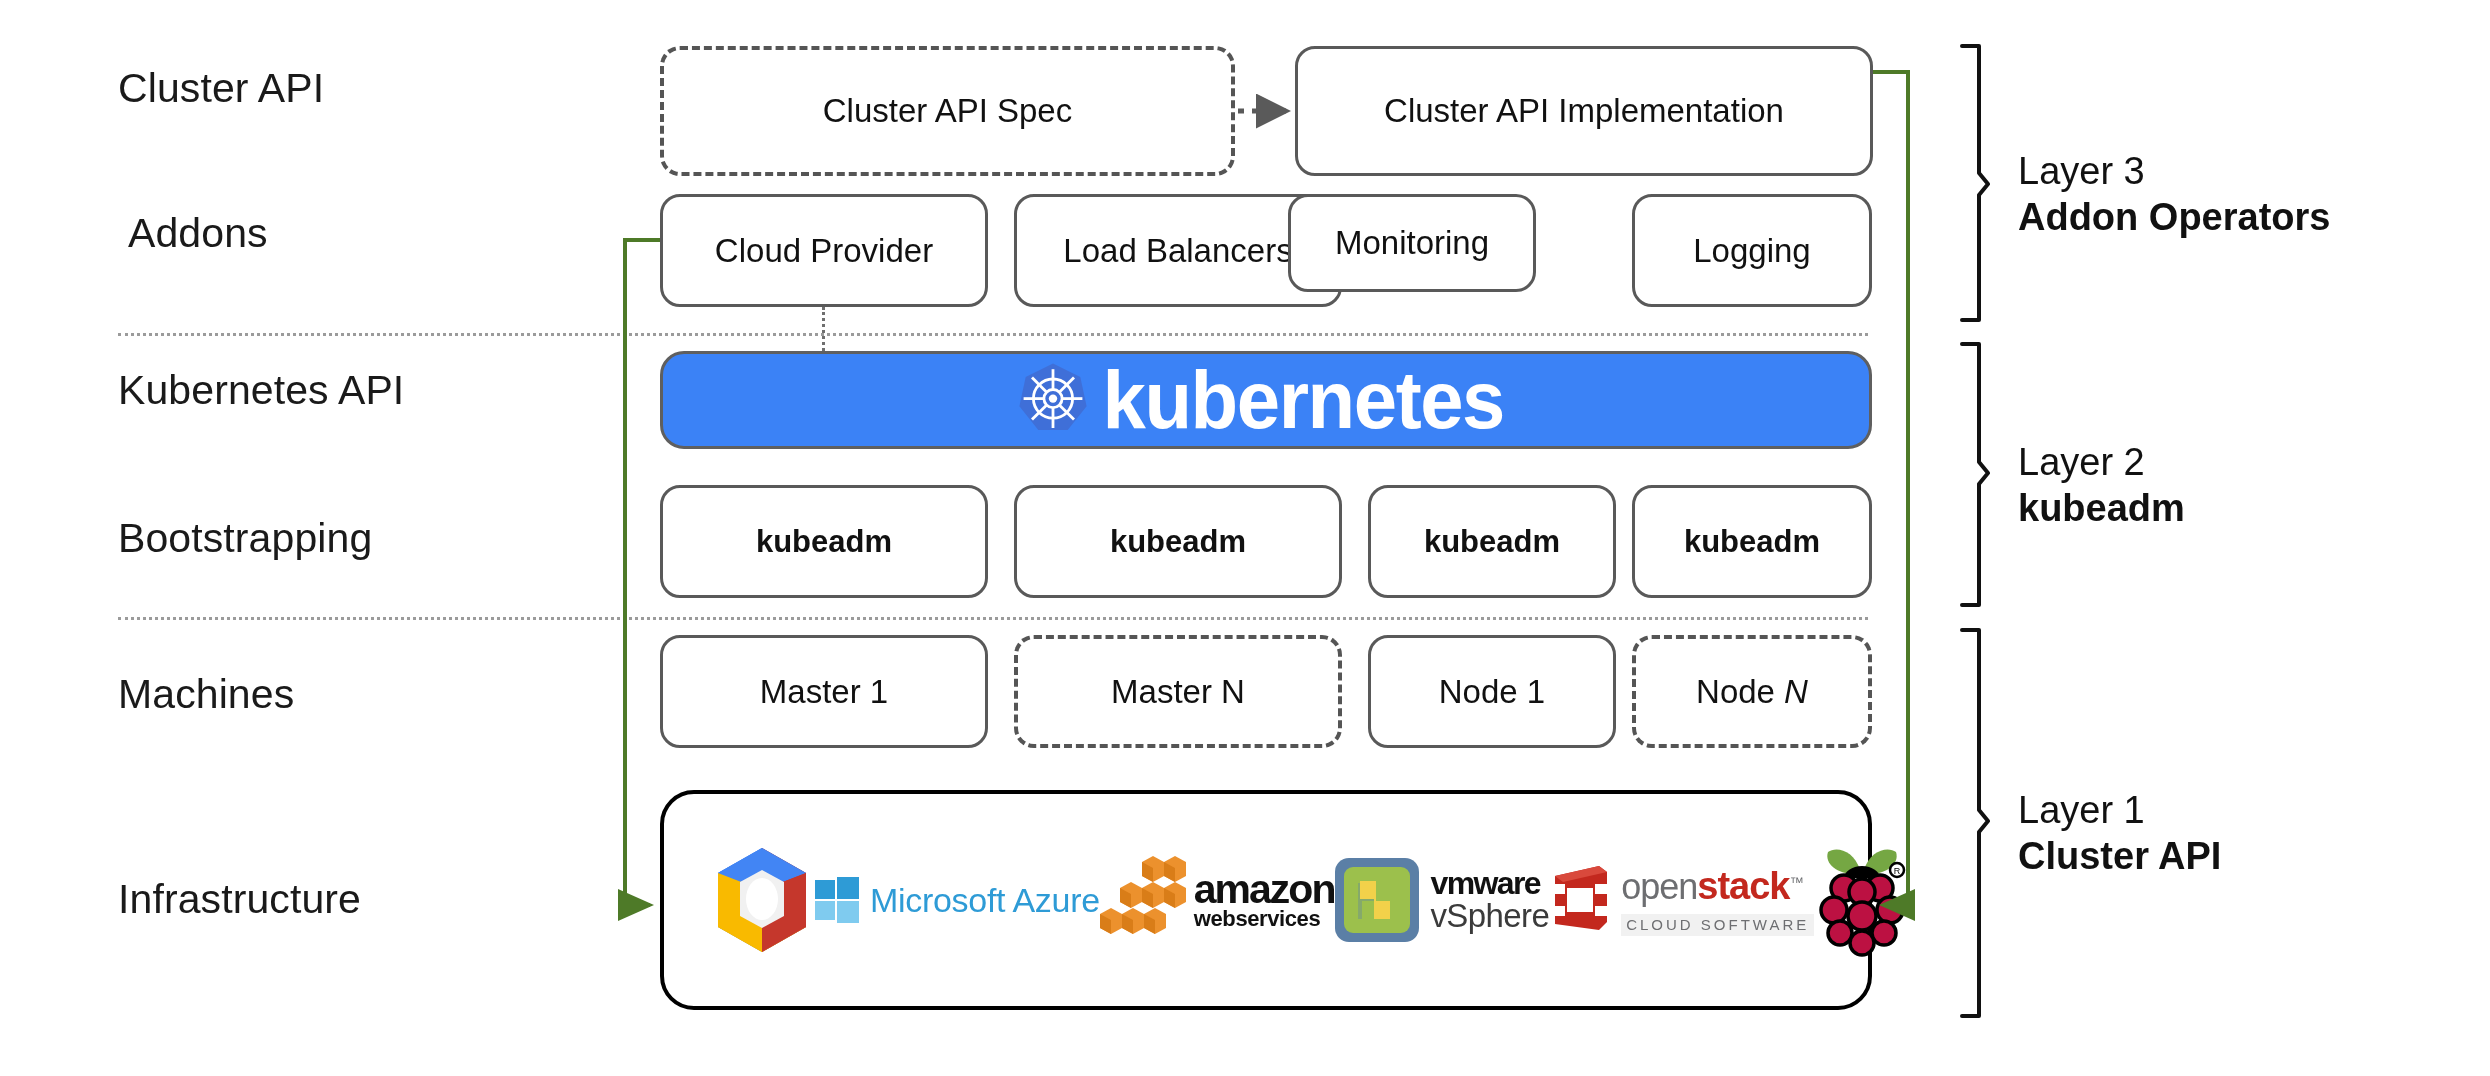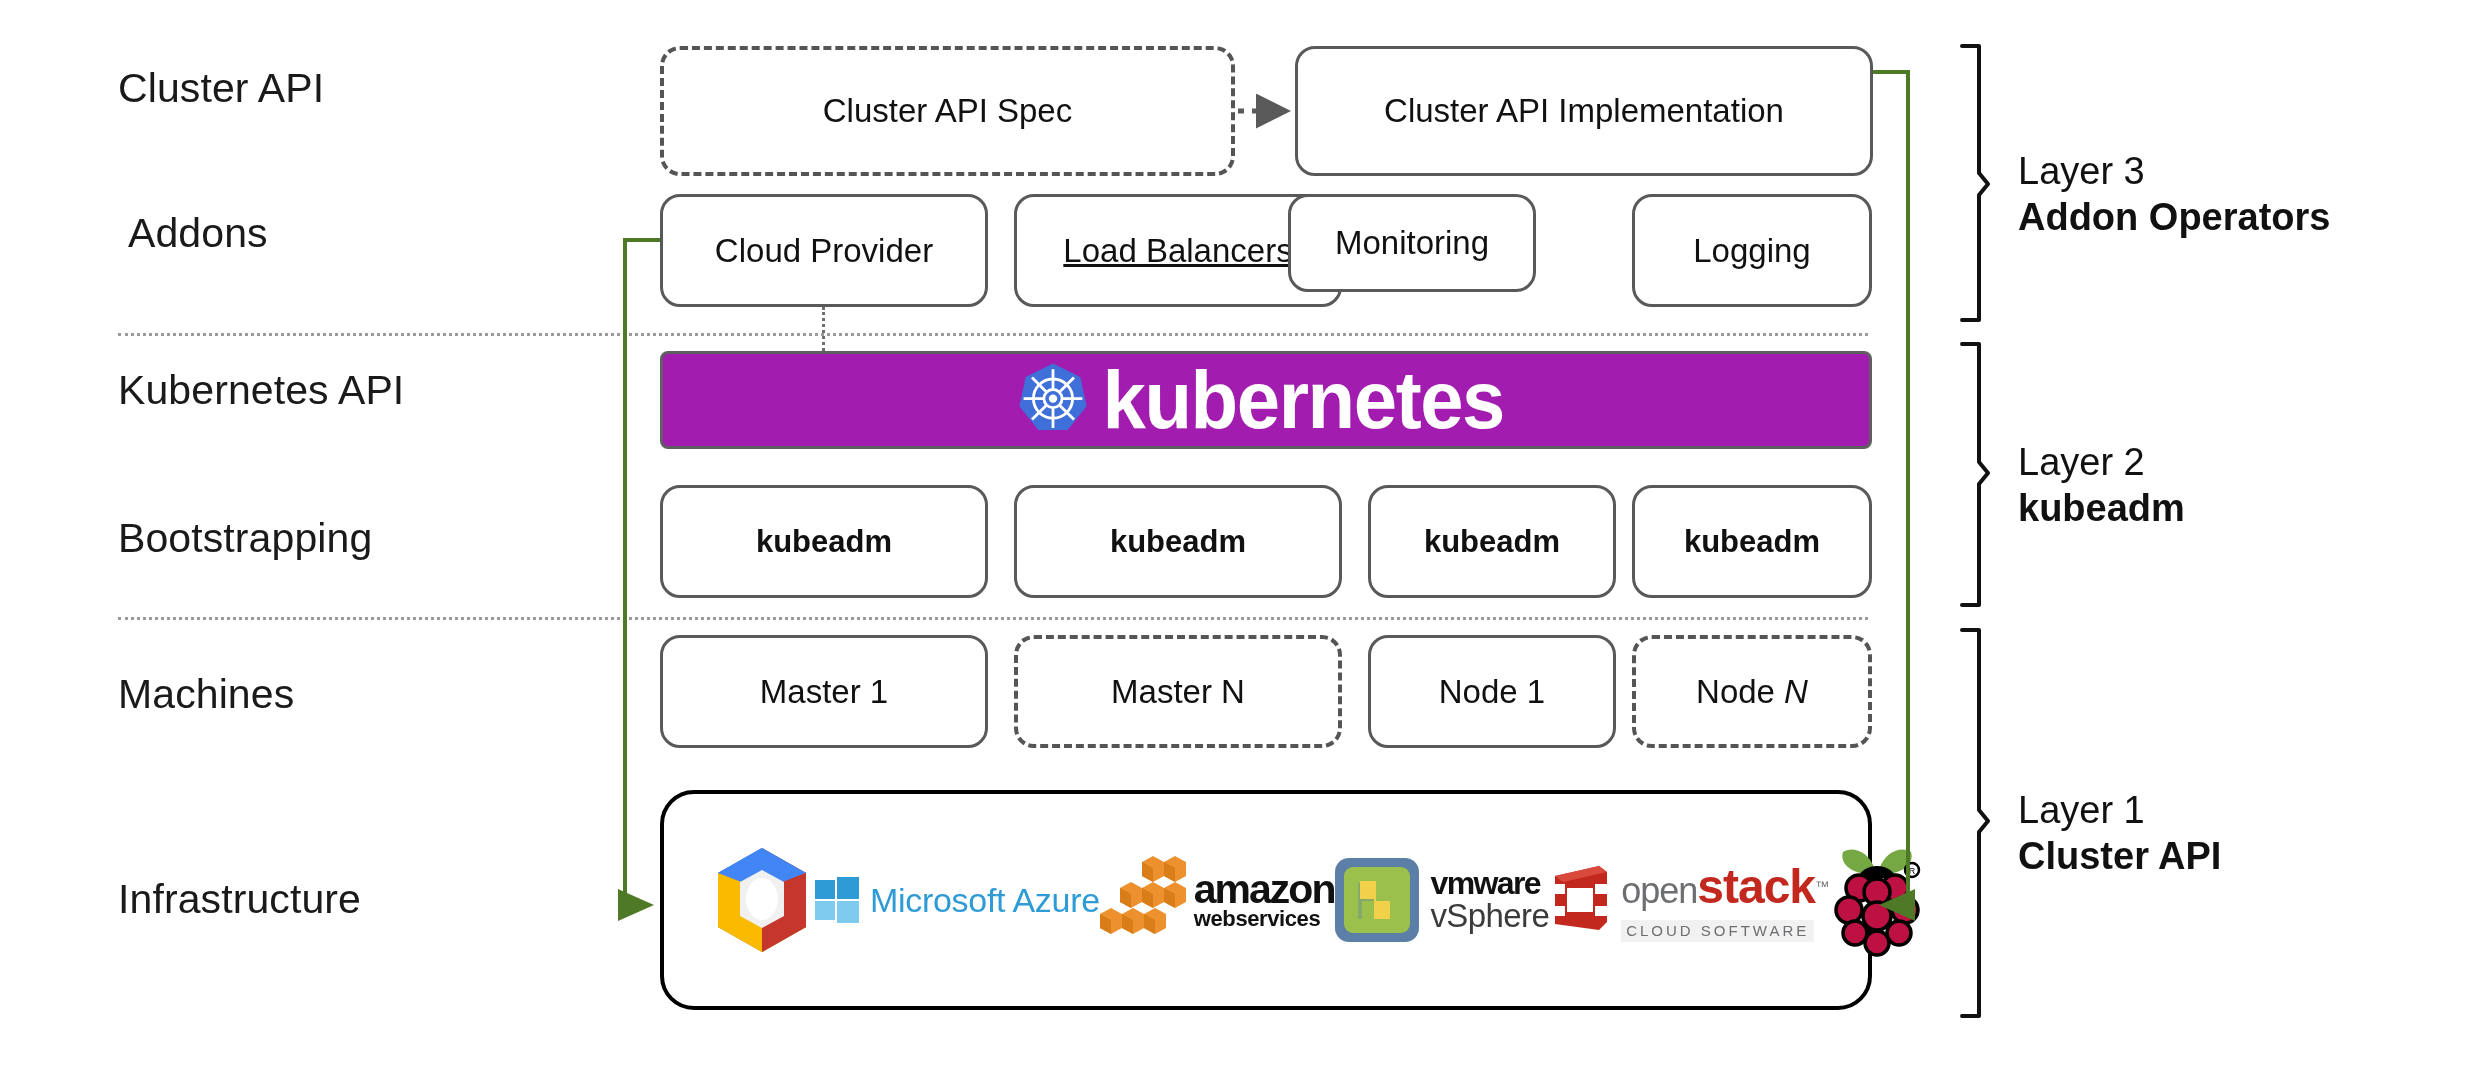--- a/index.html
+++ b/index.html
@@ -58,23 +58,23 @@
     border: 4px solid #000000;
     border-radius: 34px;
     justify-content: space-evenly;
     padding: 0 46px;
   }
 
   
   .k8s-banner {
     position: absolute;
     box-sizing: border-box;
-    background: #a21caf;
+    background: #3b82f6;
     border: 3px solid #5f5f5f;
-    border-radius: 8px;
+    border-radius: 24px;
     display: flex;
     align-items: center;
     justify-content: center;
     gap: 4px;
   }
   .k8s-wordmark {
     font-size: 82px;
     font-weight: bold;
     color: #ffffff;
     letter-spacing: -1.5px;
@@ -153,21 +153,21 @@
     letter-spacing: -1.6px;
     line-height: 0.95;
   }
   .vmware-text-bot {
     font-size: 33px;
     color: #3b3b3b;
     letter-spacing: -0.6px;
     line-height: 1;
   }
   .os-open { font-size: 36px; color: #6d6e71; letter-spacing: -1px; }
-  .os-stack { font-size: 48px; color: #c3281e; font-weight: bold; letter-spacing: -1px; }
+  .os-stack { font-size: 38px; color: #c3281e; font-weight: bold; letter-spacing: -1px; }
   .os-tm { font-size: 14px; color: #6d6e71; vertical-align: super; }
   .os-sub {
     font-size: 15px;
     color: #6d6e71;
     letter-spacing: 3px;
     background: #f1f1f1;
     padding: 2px 5px;
     margin-top: 4px;
     display: inline-block;
   }
@@ -190,21 +190,21 @@
   <div class="node dashed" style="left:660px; top:46px; width:575px; height:130px;">
     <span>Cluster API Spec</span>
   </div>
   <div class="node" style="left:1295px; top:46px; width:578px; height:130px;">
     <span>Cluster API Implementation</span>
   </div>
 
   <div class="node" style="left:660px; top:194px; width:328px; height:113px;">
     <span>Cloud Provider</span>
   </div>
-  <div class="node" style="left:1014px; top:194px; width:328px; height:113px;text-decoration:underline;">
+  <div class="node" style="left:1014px; top:194px; width:328px; height:113px;">
     <span>Load Balancers</span>
   </div>
   <div class="node" style="left:1288px; top:194px; width:248px; height:98px;">
     <span>Monitoring</span>
   </div>
   <div class="node" style="left:1632px; top:194px; width:240px; height:113px;">
     <span>Logging</span>
   </div>
 
   <div class="v-dotted" style="left:822px; top:307px; height:44px;"></div>

